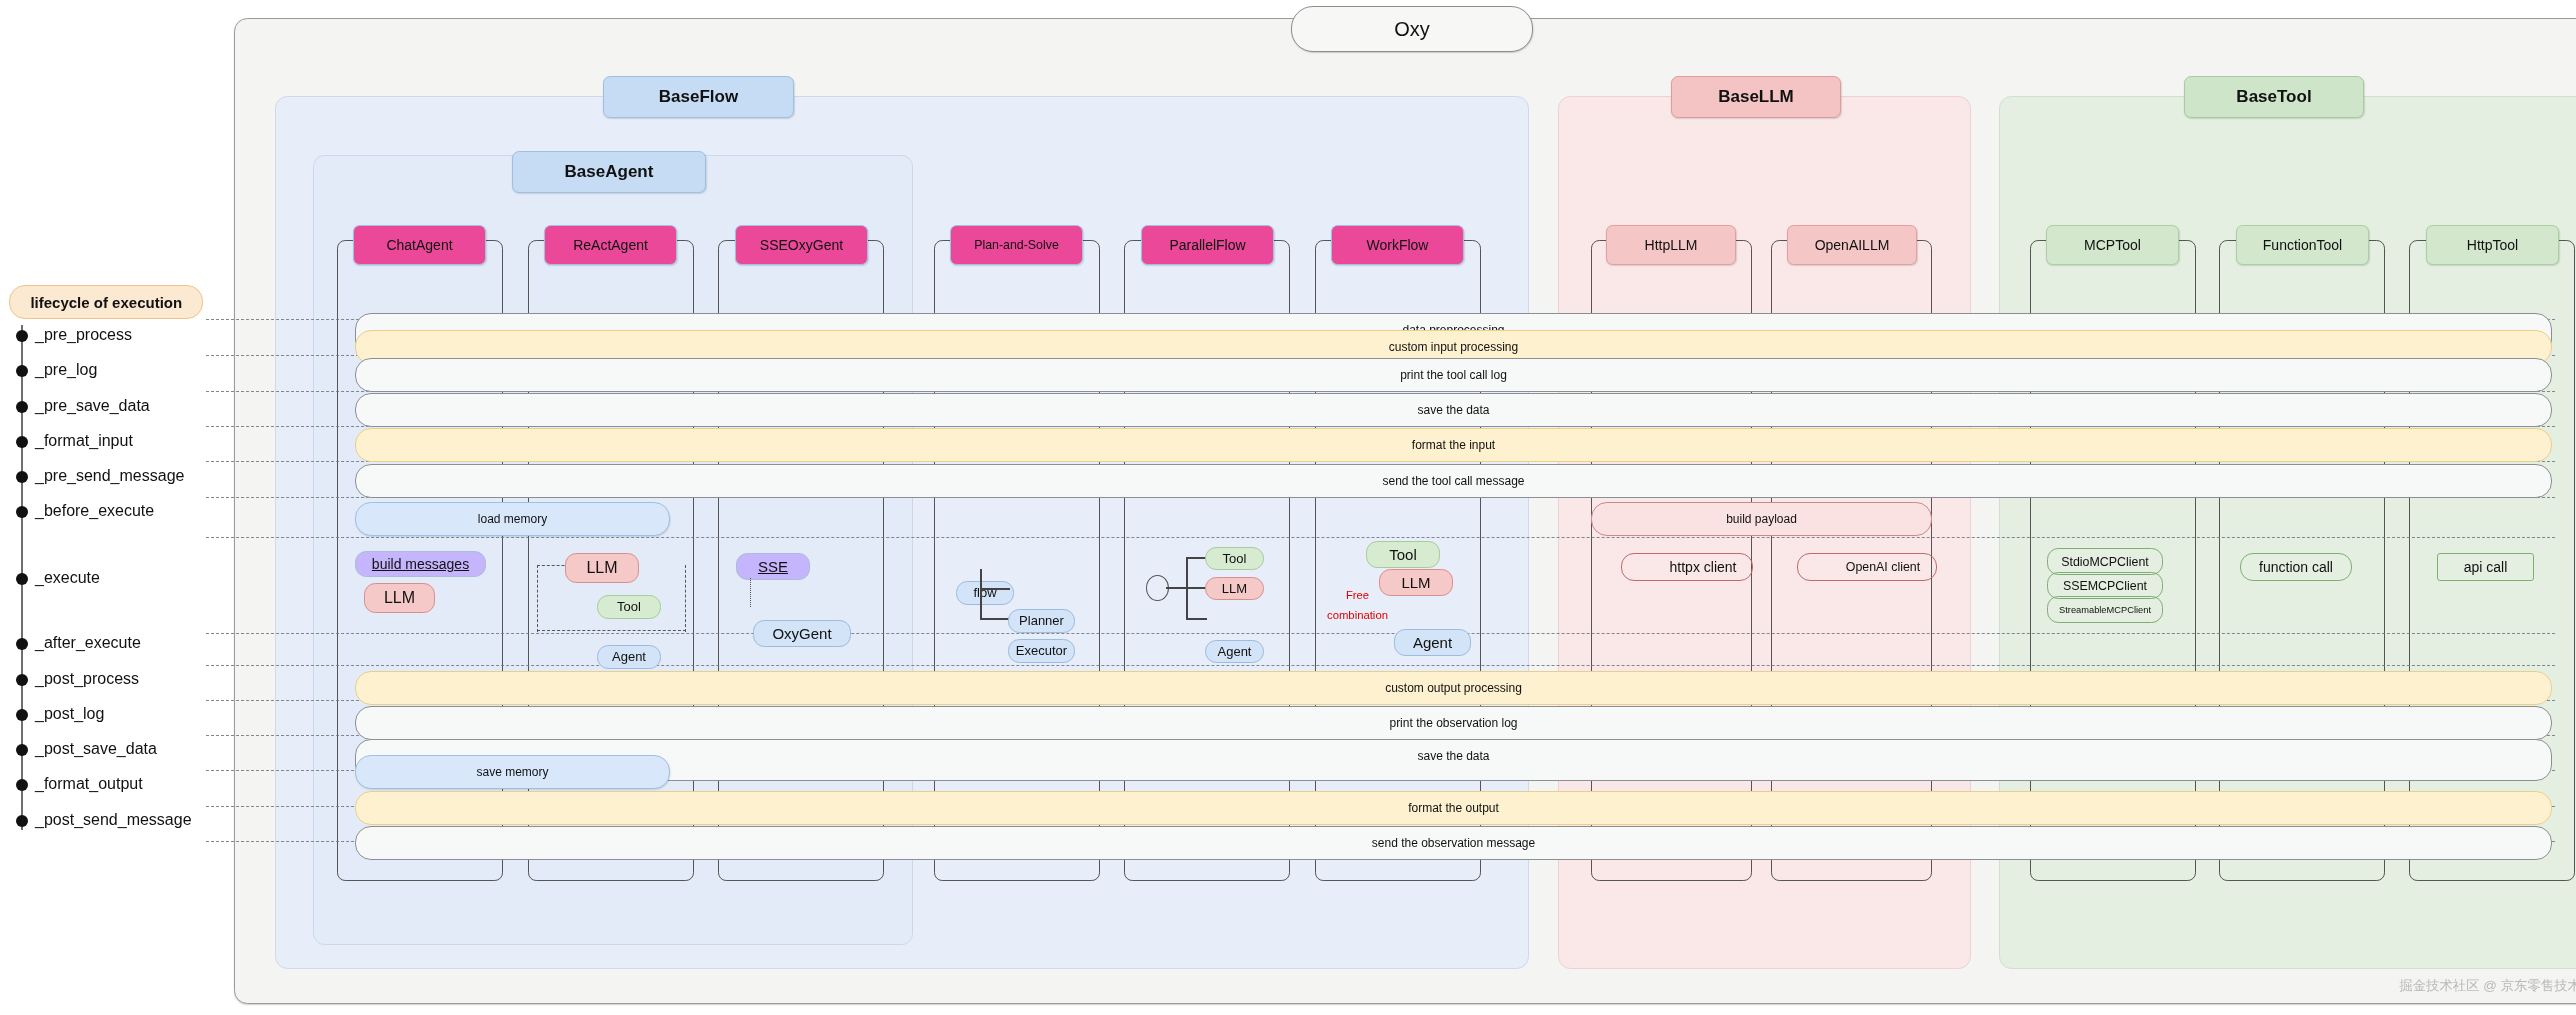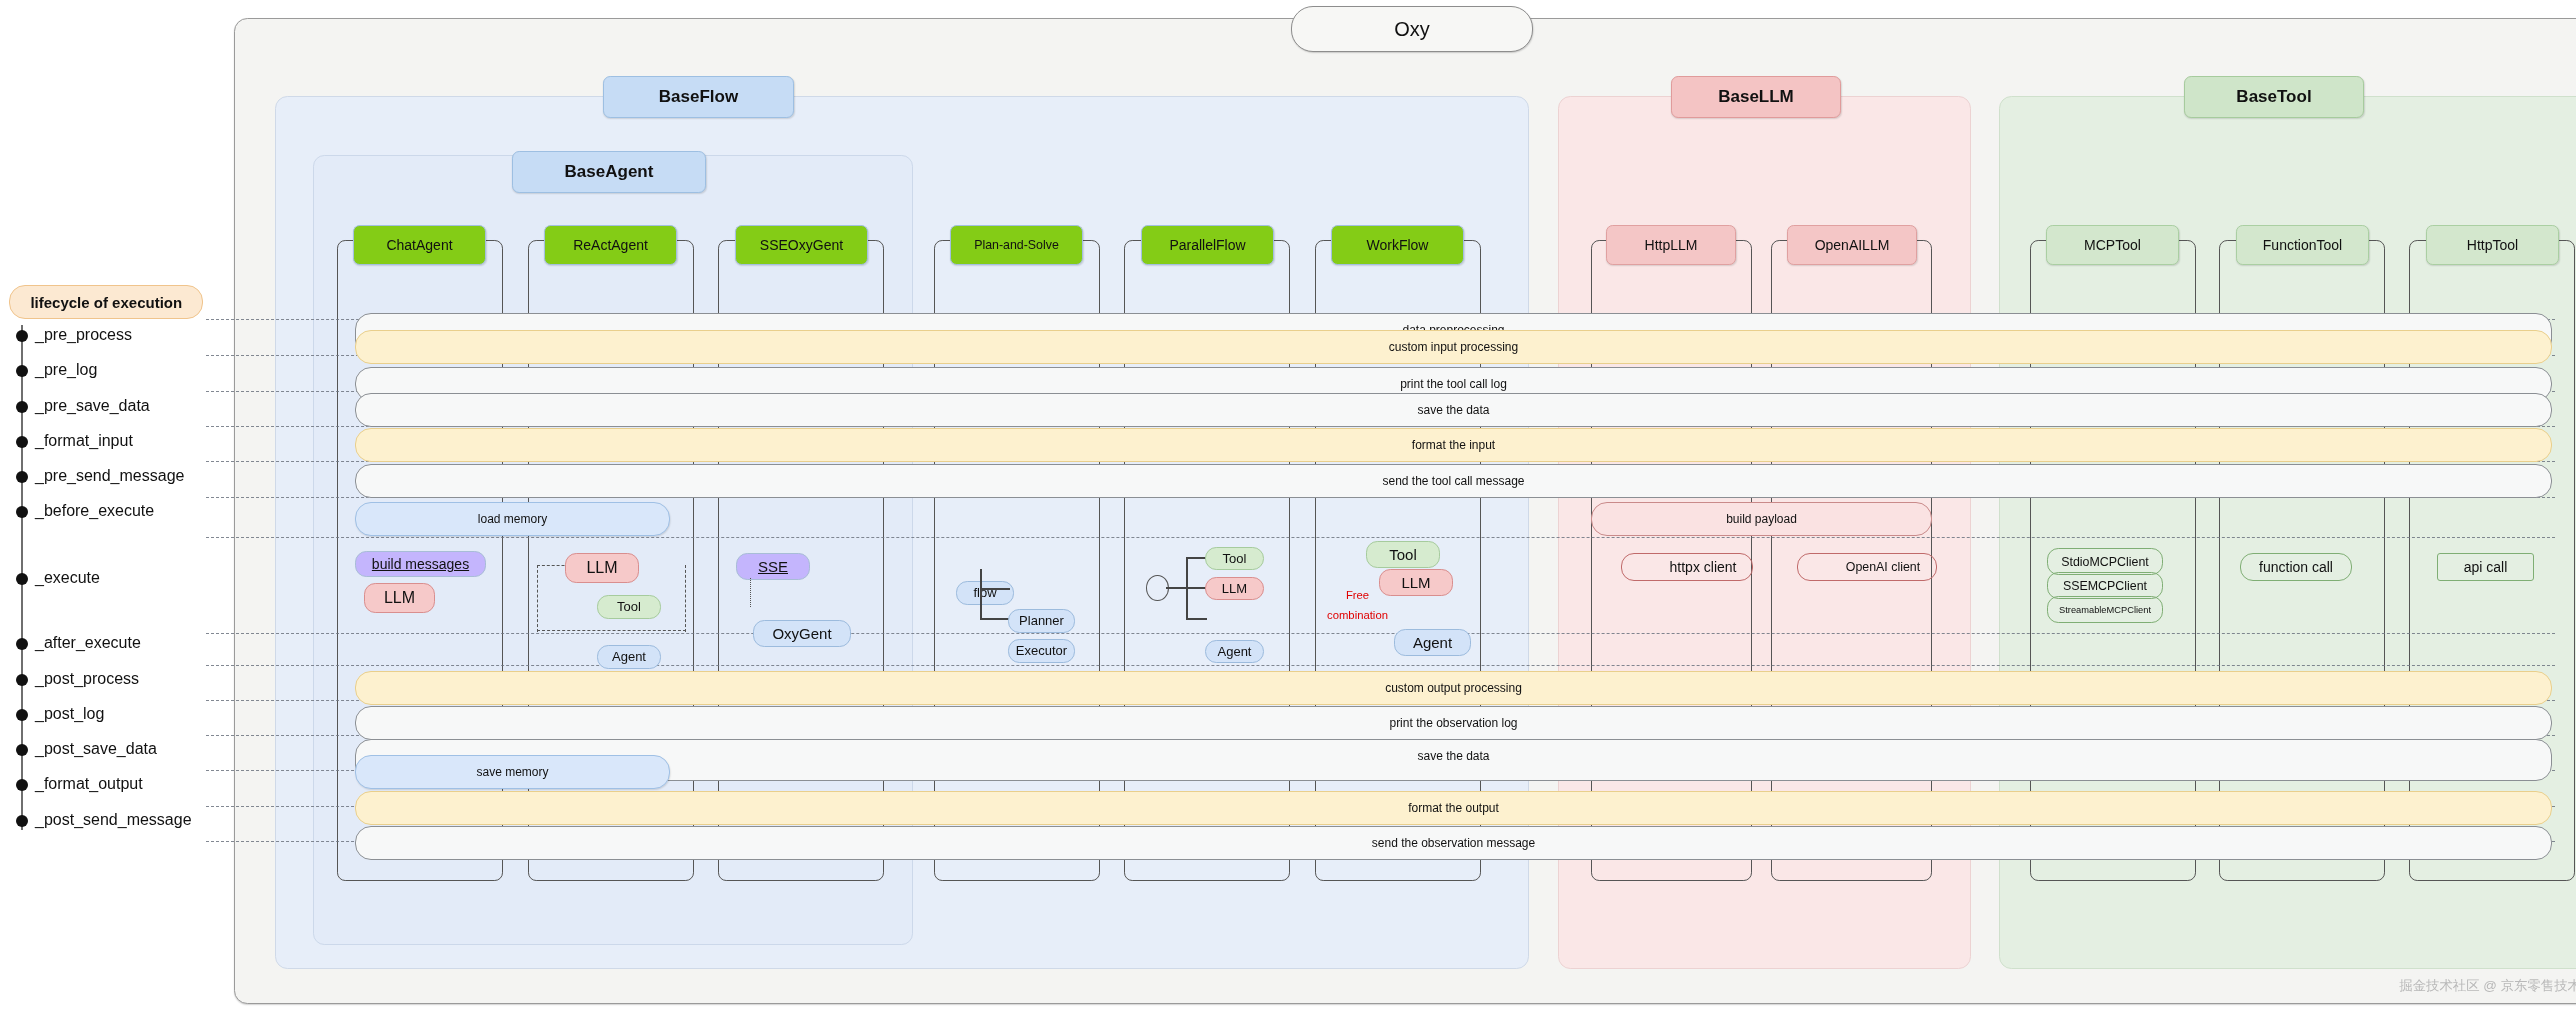--- a/index.html
+++ b/index.html
@@ -29,21 +29,21 @@
   .gt-flow {left:575px;top:76px;width:189px;background:#c6dcf5;border:0.5px solid #9dbfe2;margin-left:28px;}
   .gt-agent{left:512px;top:151px;width:192px;background:#c6dcf5;border:0.5px solid #9dbfe2;}
   .gt-llm  {left:1671px;top:76px;width:168px;background:#f4c4c4;border:0.5px solid #e09b9b;}
   .gt-tool {left:2184px;top:76px;width:178px;background:#cfe5c9;border:0.5px solid #a6cb9d;}
 
   
   .lane{position:absolute;top:240px;height:639px;border:0.5px solid #555;border-radius:8.2px;
     background:transparent;}
   .lane-title{position:absolute;height:38px;border-radius:6.7px;display:flex;align-items:center;
     justify-content:center;font-size:14px;color:#111;z-index:25;box-shadow:0.5px 1px 1.5px rgba(0,0,0,.13);}
-  .lt-blue {background:#84cc16;border:0.5px solid #a3c0e0;text-align:center;}
+  .lt-blue {background:#ec4899;border:0.5px solid #a3c0e0;text-align:center;}
   .lt-red  {background:#f4c6c6;border:0.5px solid #e0a0a0;}
   .lt-green{background:#d3e7cd;border:0.5px solid #aacfa2;}
 
   
   .lc-pill{position:absolute;left:9.3px;top:285px;width:192px;height:32px;background:#fce9d2;
     border:0.5px solid #f0c48c;border-radius:16px;display:flex;align-items:center;
     justify-content:center;font-size:15px;font-weight:bold;color:#111;}
   .lc-spine{position:absolute;left:21px;top:325px;width:1.5px;height:505px;background:#6f6f6f;}
   .lc-item{position:absolute;left:0;width:222px;height:17.5px;padding-left:24px;}
   .lc-dot{position:absolute;left:15.5px;top:4.1px;width:12.4px;height:12.4px;border-radius:50%;background:#111;}
@@ -184,21 +184,21 @@
   <div class="guide" style="top:665px;width:2349px"></div>
   <div class="guide" style="top:700px;width:2349px"></div>
   <div class="guide" style="top:735px;width:2349px"></div>
   <div class="guide" style="top:770px;width:2349px"></div>
   <div class="guide" style="top:806px;width:2349px"></div>
   <div class="guide" style="top:841px;width:2349px"></div>
 
   <div class="band band-plain" style="left:355px;top:313px;width:2195px;padding-bottom:9.3px">data preprocessing</div>
   <div class="band band-yellow" style="left:355px;top:330px;width:2195px">custom input processing</div>
 
-  <div class="band band-plain" style="left:355px;top:367px;width:2195px">print the tool call log</div>
+  <div class="band band-plain" style="left:355px;top:358px;width:2195px">print the tool call log</div>
 
   <div class="band band-plain" style="left:355px;top:393px;width:2195px">save the data</div>
 
   <div class="band band-yellow" style="left:355px;top:428px;width:2195px">format the input</div>
 
   <div class="band band-plain" style="left:355px;top:464px;width:2195px">send the tool call message</div>
 
   <div class="band band-blue" style="left:355px;top:502px;width:313px">load memory</div>
   <div class="band band-pink" style="left:1591px;top:502px;width:339px">build payload</div>
 

